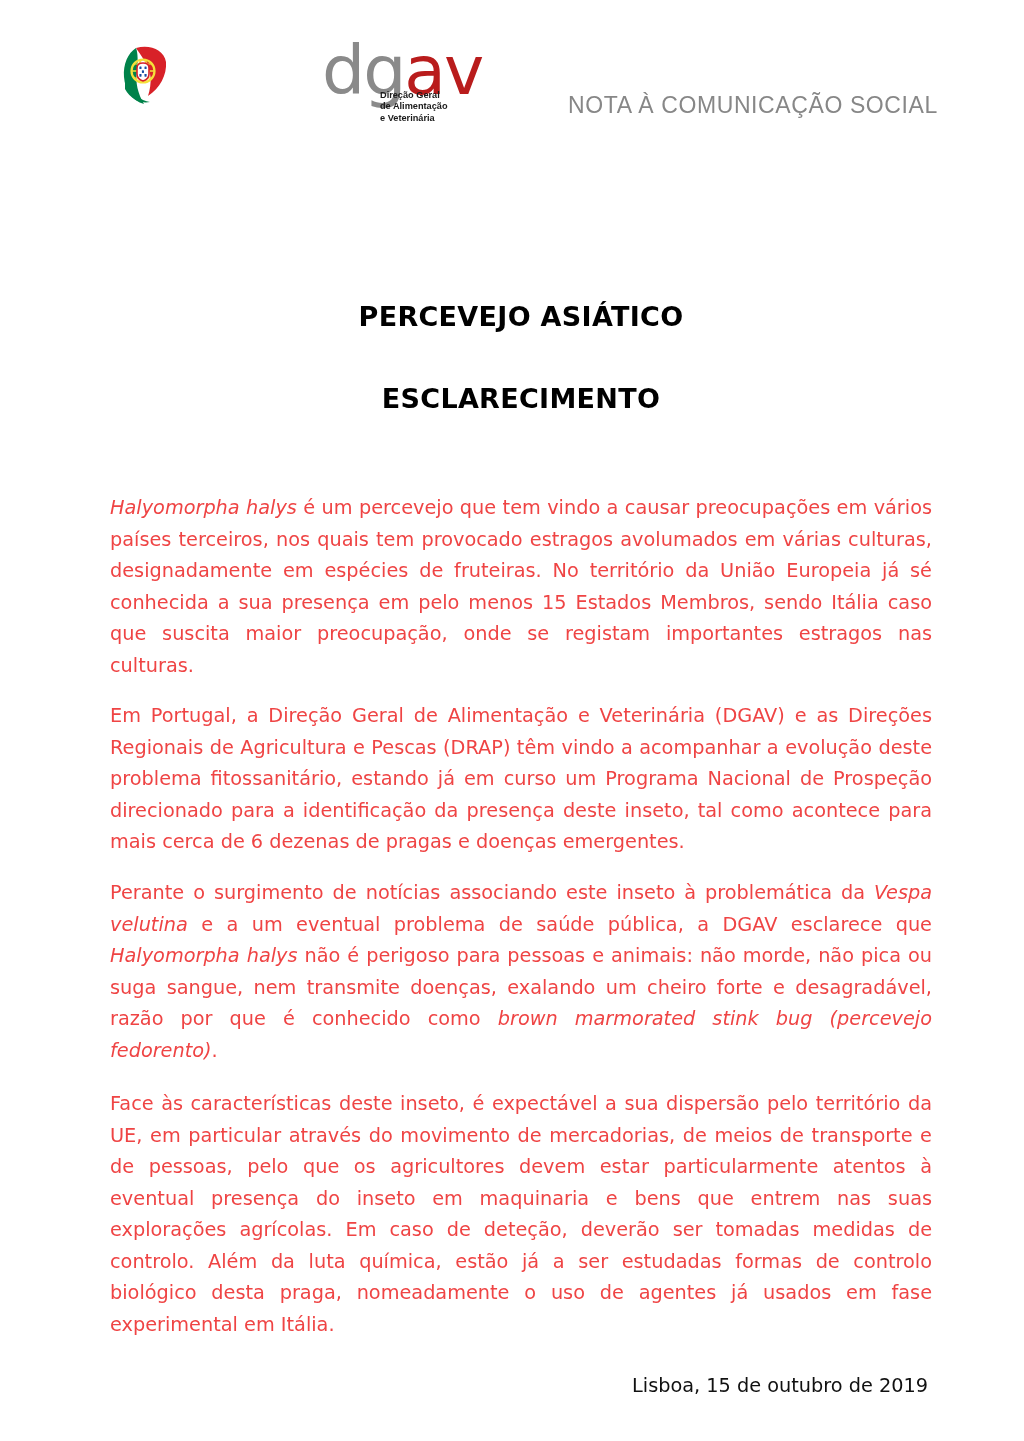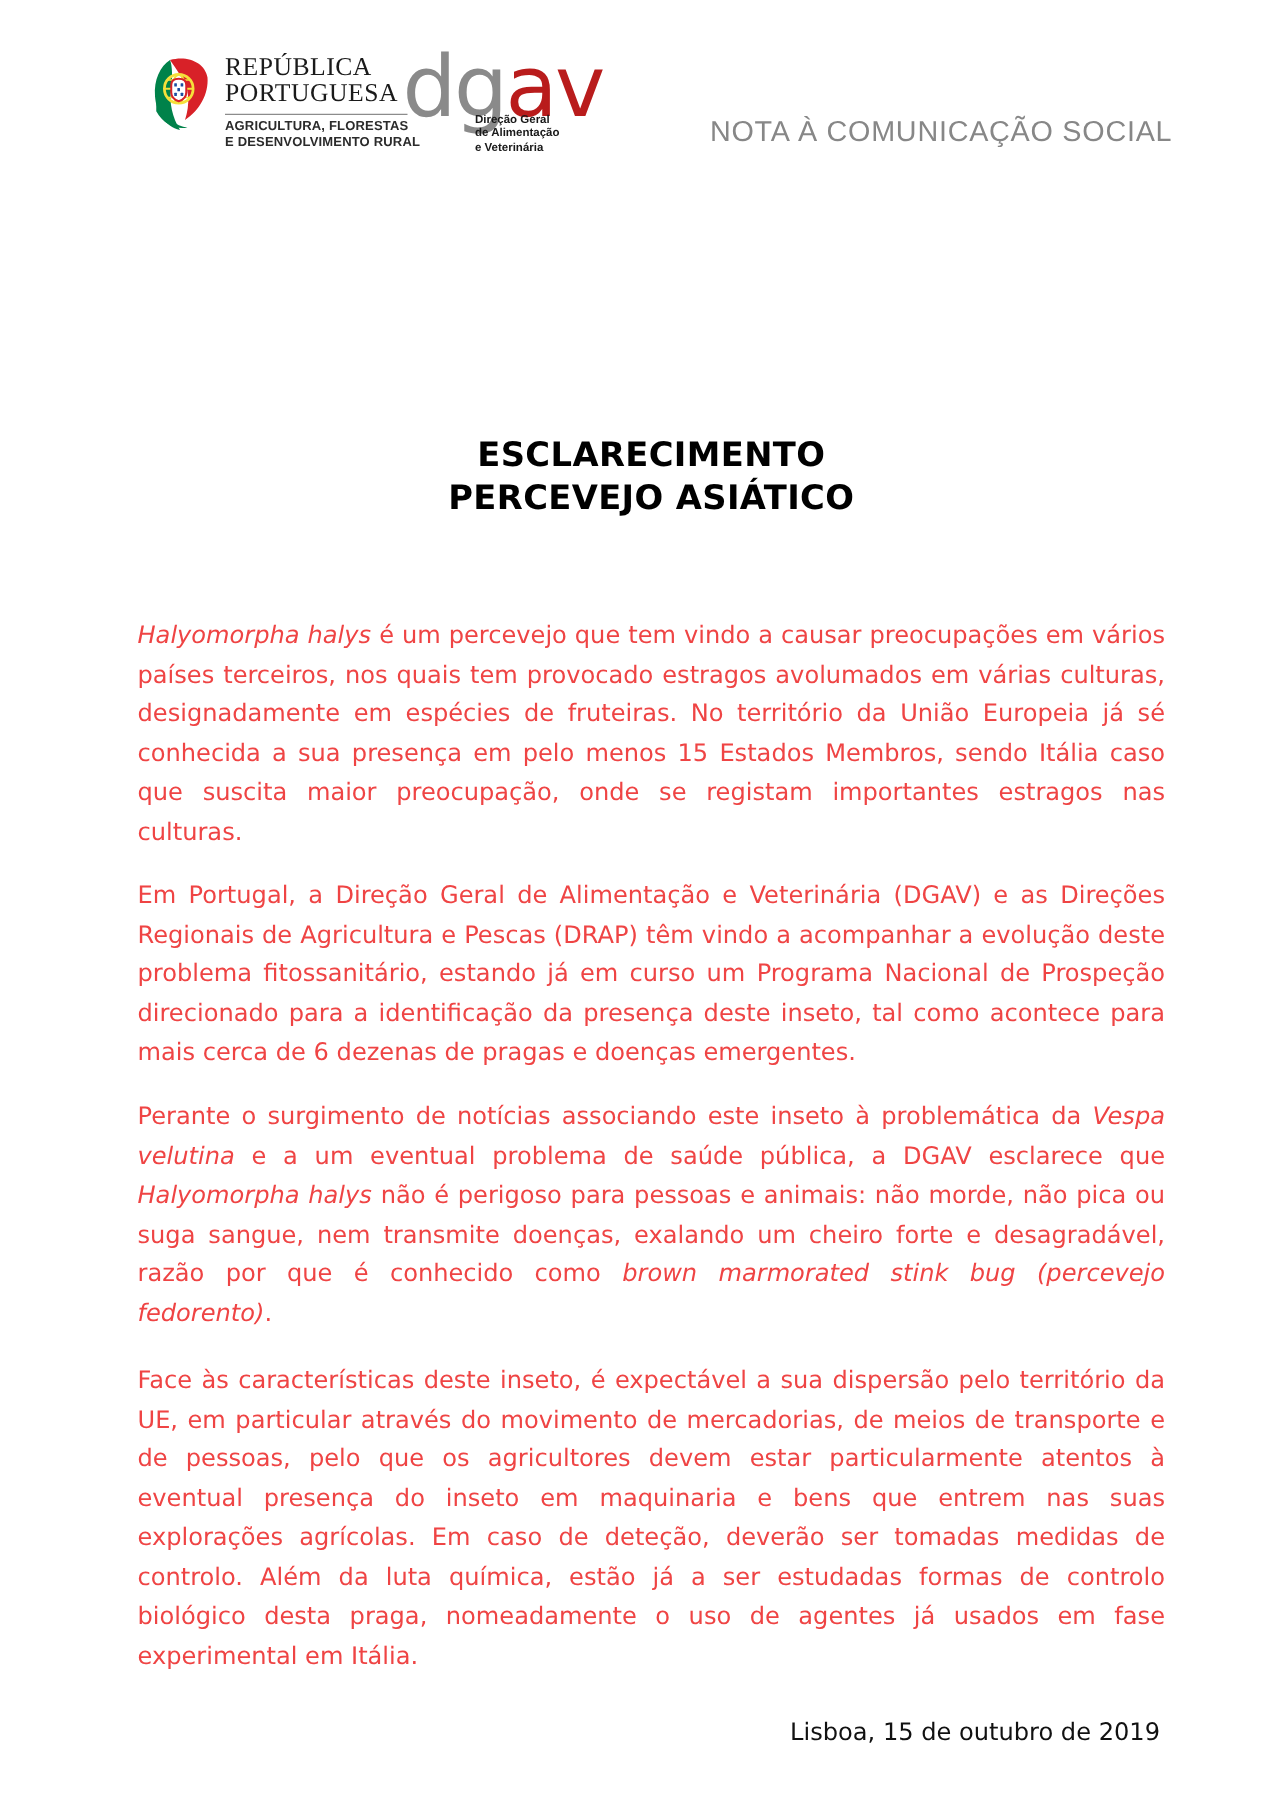--- a/index.html
+++ b/index.html
@@ -187,45 +187,38 @@
         <g fill="#1B4DA1">
           <rect x="17.4" y="22.5" width="2.1" height="2.6" rx="0.4"></rect>
           <rect x="22.5" y="22.5" width="2.1" height="2.6" rx="0.4"></rect>
           <rect x="19.9" y="26.3" width="2.1" height="2.6" rx="0.4"></rect>
           <rect x="17.4" y="30.1" width="2.1" height="2.6" rx="0.4"></rect>
           <rect x="22.5" y="30.1" width="2.1" height="2.6" rx="0.4"></rect>
         </g>
       </svg>
     </span>
 
-    <div class="rep-text">
-      <div class="rep-title">REPÚBLICA</div>
-      <div class="rep-title">PORTUGUESA</div>
-      <hr class="rep-rule">
-      <div class="rep-sub">AGRICULTURA, FLORESTAS</div>
-      <div class="rep-sub">E DESENVOLVIMENTO RURAL</div>
-    </div>
   </div>
 
   <div class="dgav">
     <div class="dgav-word"><span class="dgav-dg">dg</span><span class="dgav-av">av</span></div>
     <div class="dgav-sub">
       <div>Direção Geral</div>
       <div>de Alimentação</div>
       <div>e Veterinária</div>
     </div>
   </div>
 
   <div class="nota">NOTA À COMUNICAÇÃO SOCIAL</div>
 </div>
 
 <div class="doc">
 
+  <div class="doc-title">PERCEVEJO ASIÁTICO</div>
   <div class="doc-title second">ESCLARECIMENTO</div>
-  <div class="doc-title">PERCEVEJO ASIÁTICO</div>
 
   <p class="para" id="p1"><i>Halyomorpha halys</i><span> é um percevejo que tem vindo a causar preocupações em vários países terceiros, nos quais tem provocado estragos avolumados em várias culturas, designadamente em espécies de fruteiras. No território da União Europeia já sé conhecida a sua presença em pelo menos 15 Estados Membros, sendo Itália caso que suscita maior preocupação, onde se registam importantes estragos nas culturas.</span></p>
 
   <p class="para" id="p2">Em Portugal, a Direção Geral de Alimentação e Veterinária (DGAV) e as Direções Regionais de Agricultura e Pescas (DRAP) têm vindo a acompanhar a evolução deste problema fitossanitário, estando já em curso um Programa Nacional de Prospeção direcionado para a identificação da presença deste inseto, tal como acontece para mais cerca de 6 dezenas de pragas e doenças emergentes.</p>
 
   <p class="para" id="p3"><span>Perante o surgimento de notícias associando este inseto à problemática da </span><i>Vespa velutina</i><span> e a um eventual problema de saúde pública, a DGAV esclarece que </span><i>Halyomorpha halys</i><span> não é perigoso para pessoas e animais: não morde, não pica ou suga sangue, nem transmite doenças, exalando um cheiro forte e desagradável, razão por que é conhecido como </span><i>brown marmorated stink bug (percevejo fedorento)</i><span>.</span></p>
 
   <p class="para" id="p4">Face às características deste inseto, é expectável a sua dispersão pelo território da UE, em particular através do movimento de mercadorias, de meios de transporte e de pessoas, pelo que os agricultores devem estar particularmente atentos à eventual presença do inseto em maquinaria e bens que entrem nas suas explorações agrícolas. Em caso de deteção, deverão ser tomadas medidas de controlo. Além da luta química, estão já a ser estudadas formas de controlo biológico desta praga, nomeadamente o uso de agentes já usados em fase experimental em Itália.</p>
 
   <div class="signoff">Lisboa, 15 de outubro de 2019</div>

